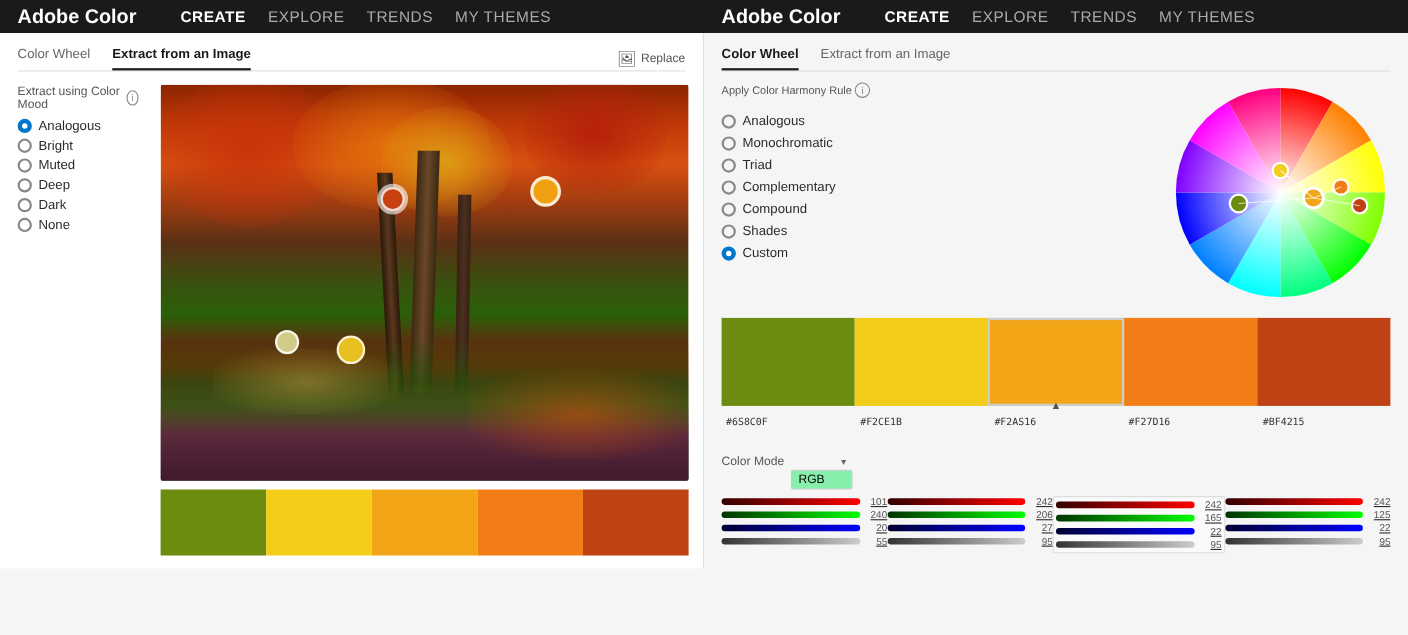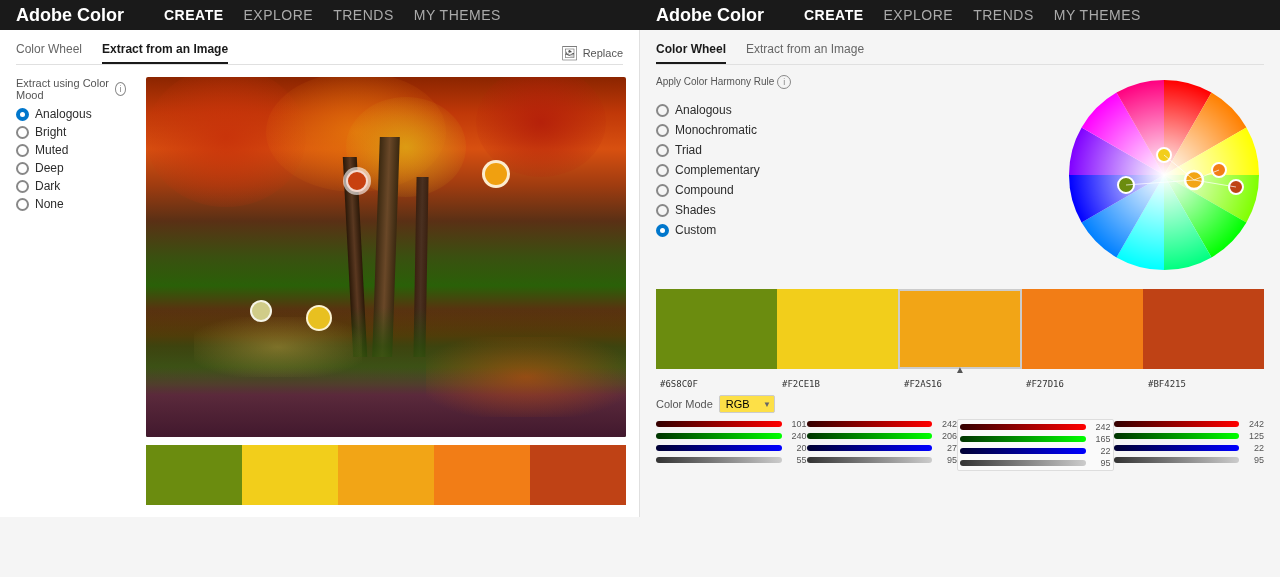--- a/index.html
+++ b/index.html
@@ -198,20 +198,21 @@
       font-size: 9px;
       color: #333;
       font-family: monospace;
       padding: 0 4px;
     }
 
     
     .rgb-sliders {
       display: flex;
       gap: 0;
+      text-decoration: underline;
     }
     .slider-column {
       flex: 1;
       display: flex;
       flex-direction: column;
       gap: 2px;
     }
     .slider-row {
       display: flex;
       align-items: center;
@@ -234,26 +235,27 @@
     .color-mode-row {
       display: flex;
       align-items: center;
       gap: 6px;
       margin-bottom: 6px;
     }
     .color-mode-label { font-size: 11px; color: #555; }
     .color-mode-select {
       font-size: 11px;
       border: 1px solid #ccc;
-      background: #fde047;
+      background: #86efac;
       padding: 2px 16px 2px 6px;
       border-radius: 2px;
       appearance: none;
       cursor: pointer;
       position: relative;
+      margin-top: 32px;
     }
     .select-wrapper {
       position: relative;
       display: inline-flex;
       align-items: center;
     }
     .select-arrow {
       position: absolute;
       right: 4px;
       font-size: 8px;

